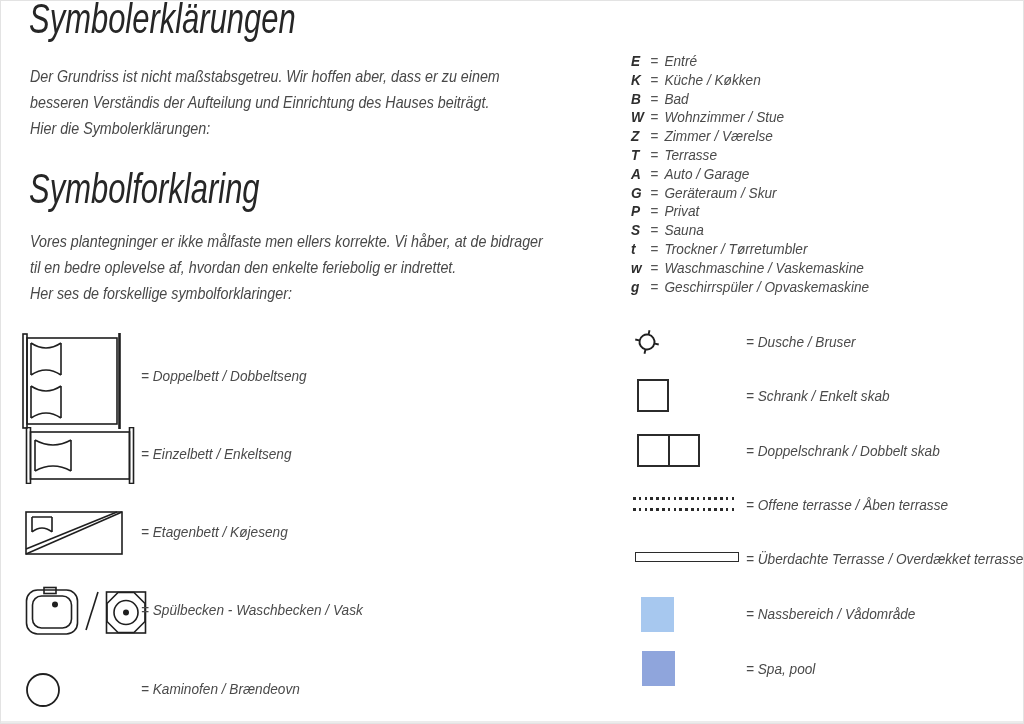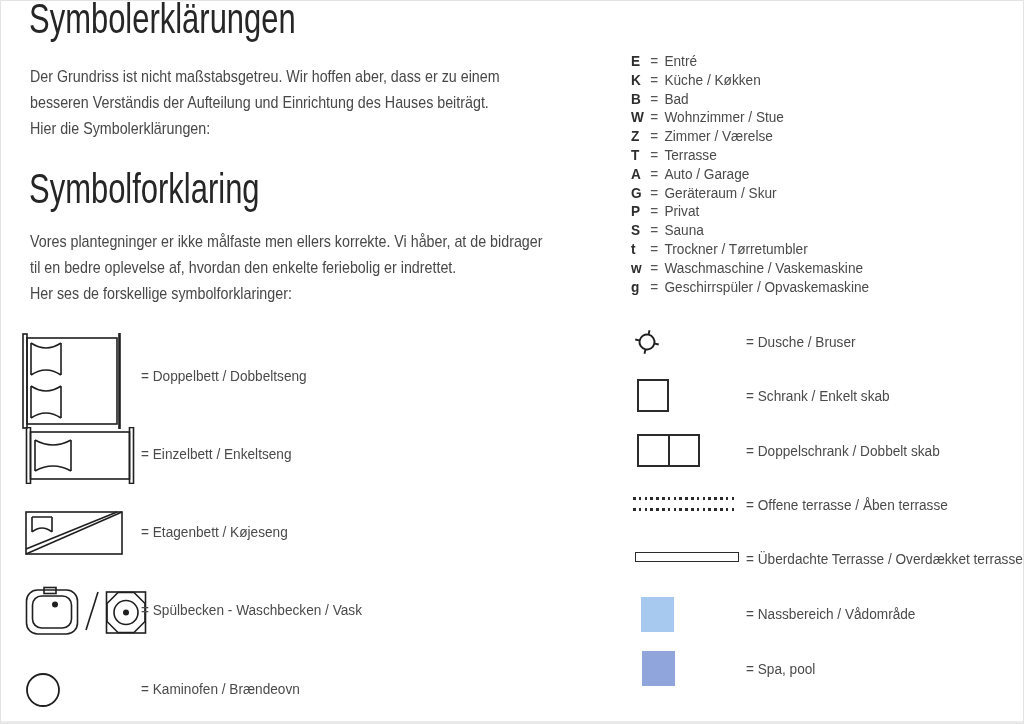--- a/index.html
+++ b/index.html
@@ -1,19 +1,19 @@
 <!DOCTYPE html>
 <html><head>
 <meta charset="utf-8">
 <style>
   html,body{margin:0;padding:0;background:#fff;}
   #page{
     position:relative;width:1024px;height:724px;overflow:hidden;
     background:#ffffff;border:1px solid #e3e3e3;box-sizing:border-box;
-    font-family:"Liberation Sans",sans-serif;color:#444;
+    font-family:"Liberation Sans",sans-serif;color:#444;font-style:italic;
   }
   #page::after{content:"";position:absolute;left:0;right:0;bottom:0;height:2px;background:#ececec;}
   .abs{position:absolute;}
   .cond{transform:scaleX(0.84);transform-origin:0 0;white-space:nowrap;}
   .heading{
     font-size:43px;line-height:1;font-weight:500;color:#262626;
     transform:scaleX(0.72);transform-origin:0 0;white-space:nowrap;letter-spacing:0px;
   }
   .para{font-size:17px;line-height:26px;color:#484848;}
   .para div{white-space:nowrap;}

